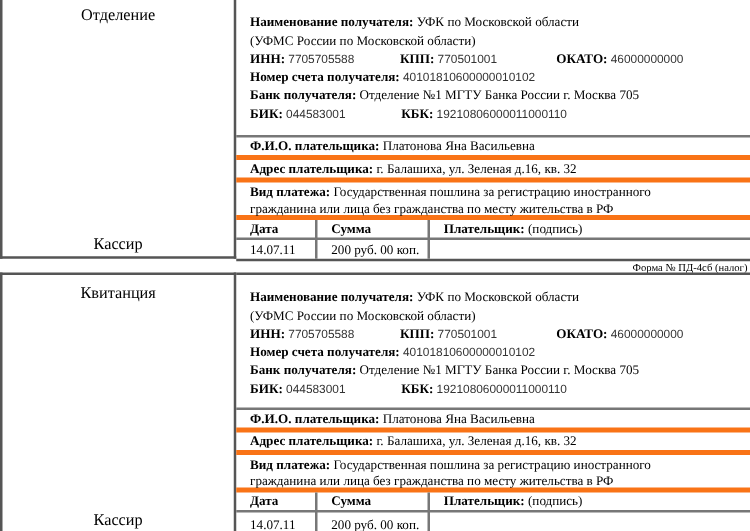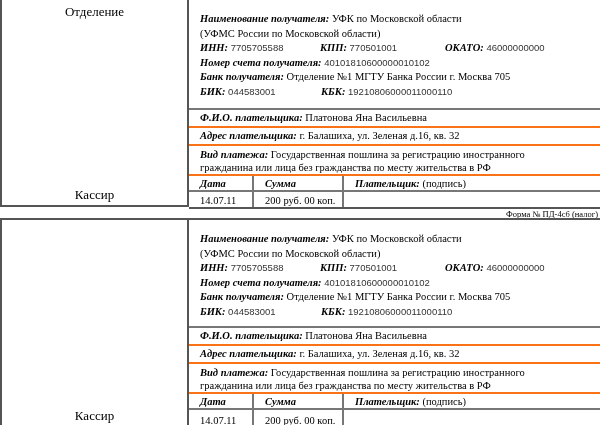--- a/index.html
+++ b/index.html
@@ -13,23 +13,23 @@
   .left .title { position:absolute; top:6px; left:0; right:0; text-align:center; font-size:13px; }
   .left .cashier { position:absolute; bottom:2px; left:0; right:0; text-align:center; font-size:13px; }
   .s1 .left { border-bottom:2px solid #555; }
   .s2 .left { border-top:2px solid #555; }
   .right { position:absolute; left:189px; top:0; width:411px; height:100%; }
   .s1 .right { border-bottom:2px solid #555; }
   .s2 .right { border-top:2px solid #555; }
   .recipient { position:absolute; left:0; top:0; right:0; height:110px; padding:12px 0 0 11px; box-sizing:border-box;
                border-bottom:2px solid #777; line-height:14.6px; }
   .s1 .recipient { top:2px; }
-  .b { font-weight:bold;font-style:italic; }
+  .b { font-weight:bold; }
   .mono { font-family:Liberation Sans, sans-serif; font-size:9.5px; color:#333; }
-  .row { position:absolute; left:0; right:0; padding-left:11px; box-sizing:border-box; line-height:16px; border-bottom:2px solid #f97316; white-space:nowrap; }
+  .row { position:absolute; left:0; right:0; padding-left:11px; box-sizing:border-box; line-height:16px; border-bottom:4px solid #f97316; white-space:nowrap; }
   .row.multi { white-space:normal; line-height:13px; padding-top:2px; padding-right:24px; }
   .grid { position:absolute; left:0; right:0; }
   .cell { position:absolute; top:0; height:100%; padding-left:11px; box-sizing:border-box; }
   .vline { position:absolute; top:0; bottom:0; width:2px; background:#777; }
   .form-label { position:absolute; right:2px; top:209px; font-size:8.5px; }
   .tab { display:inline-block; }
 </style>
 </head>
 <body>
 
@@ -70,20 +70,21 @@
       <div class="vline" style="left:63px;"></div>
       <div class="vline" style="left:153px;"></div>
     </div>
   </div>
 </div>
 
 <div class="form-label">Форма № ПД-4сб (налог)</div>
 
 <div class="section s2">
   <div class="left">
+    <div class="title">Квитанция</div>
     <div class="cashier" style="bottom:14px;">Кассир</div>
   </div>
   <div class="right">
     <div class="recipient" style="top:0;height:108px;">
       <div><span class="b">Наименование получателя:</span> <span>УФК по Московской области</span></div>
       <div>(УФМС России по Московской области)</div>
       <div>
         <span class="tab" style="width:120px"><span class="b">ИНН:</span> <span class="mono">7705705588</span></span><span class="tab" style="width:125px"><span class="b">КПП:</span> <span class="mono">770501001</span></span><span class="b">ОКАТО:</span> <span class="mono">46000000000</span>
       </div>
       <div><span class="b">Номер счета получателя:</span> <span class="mono">40101810600000010102</span></div>

